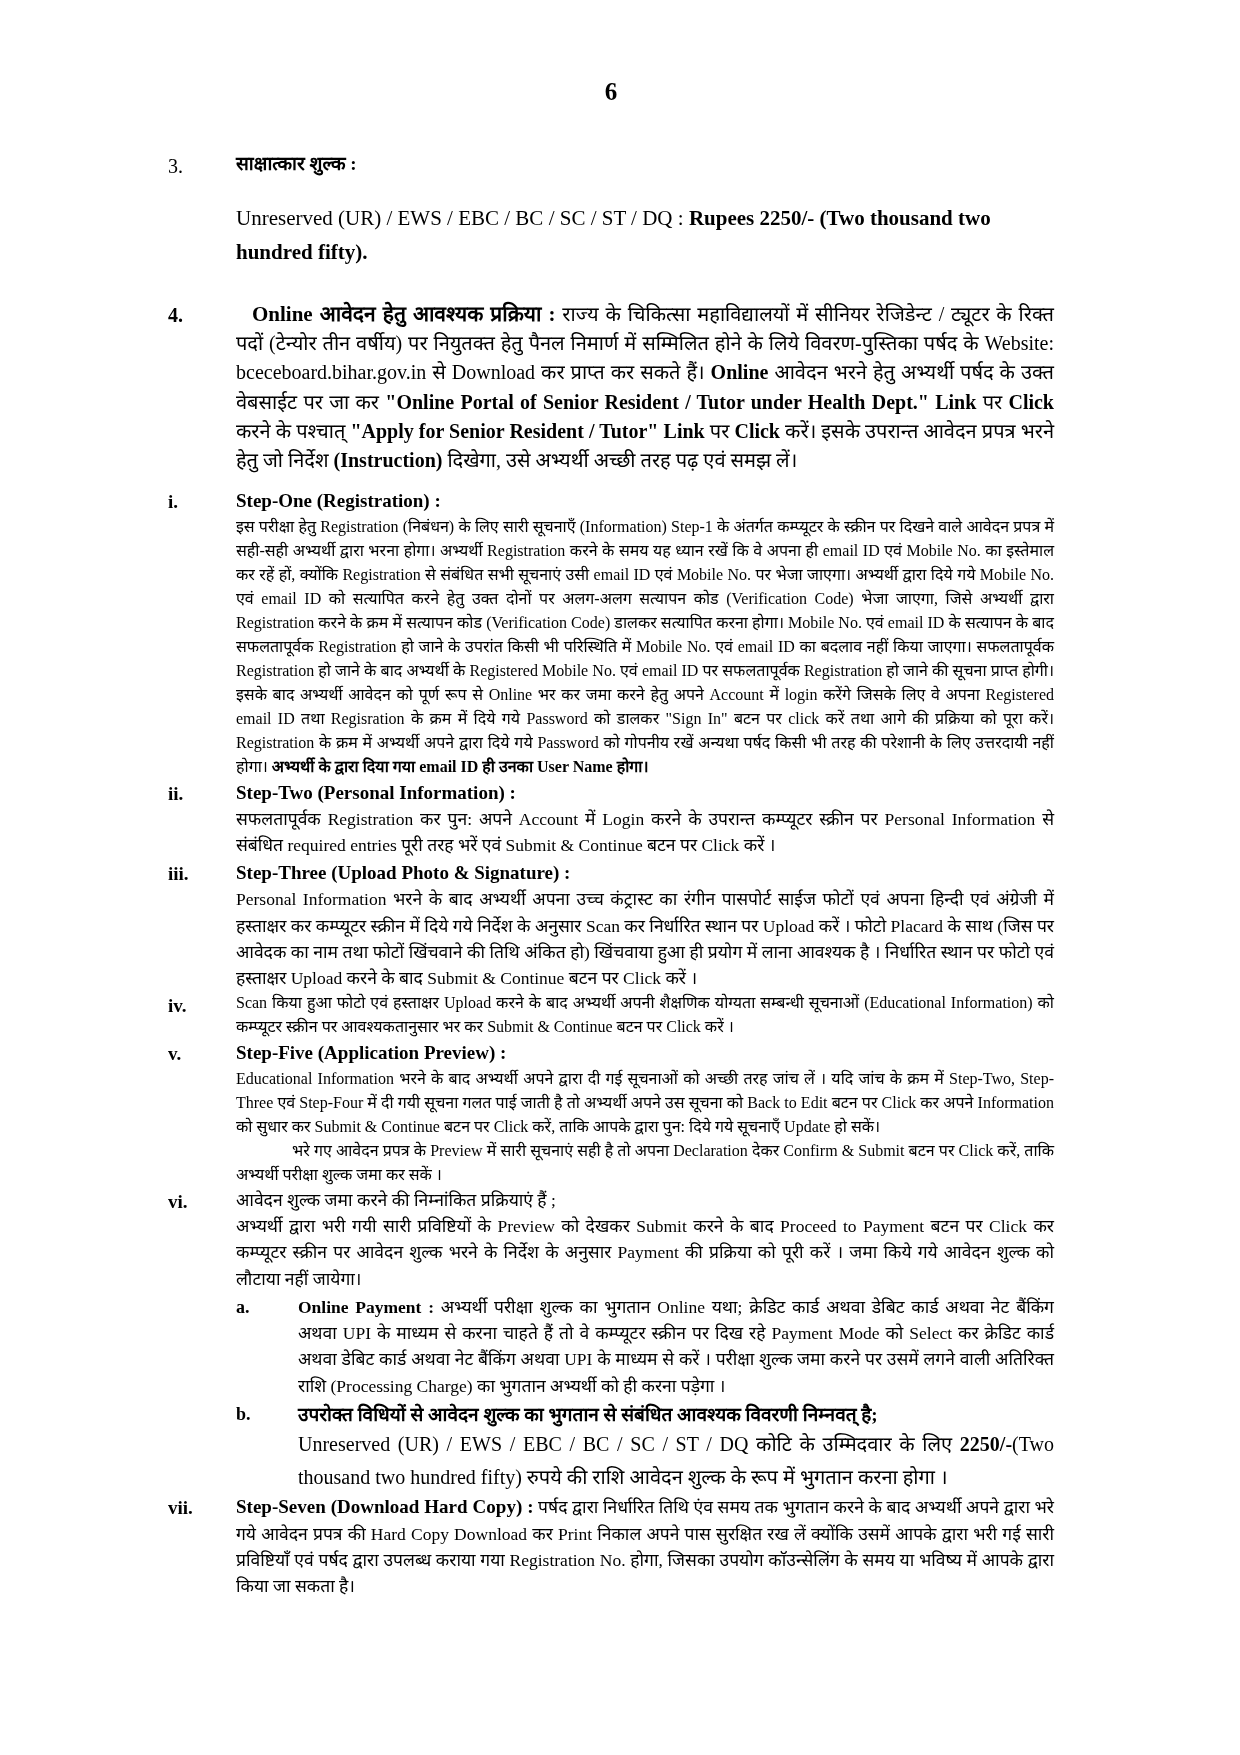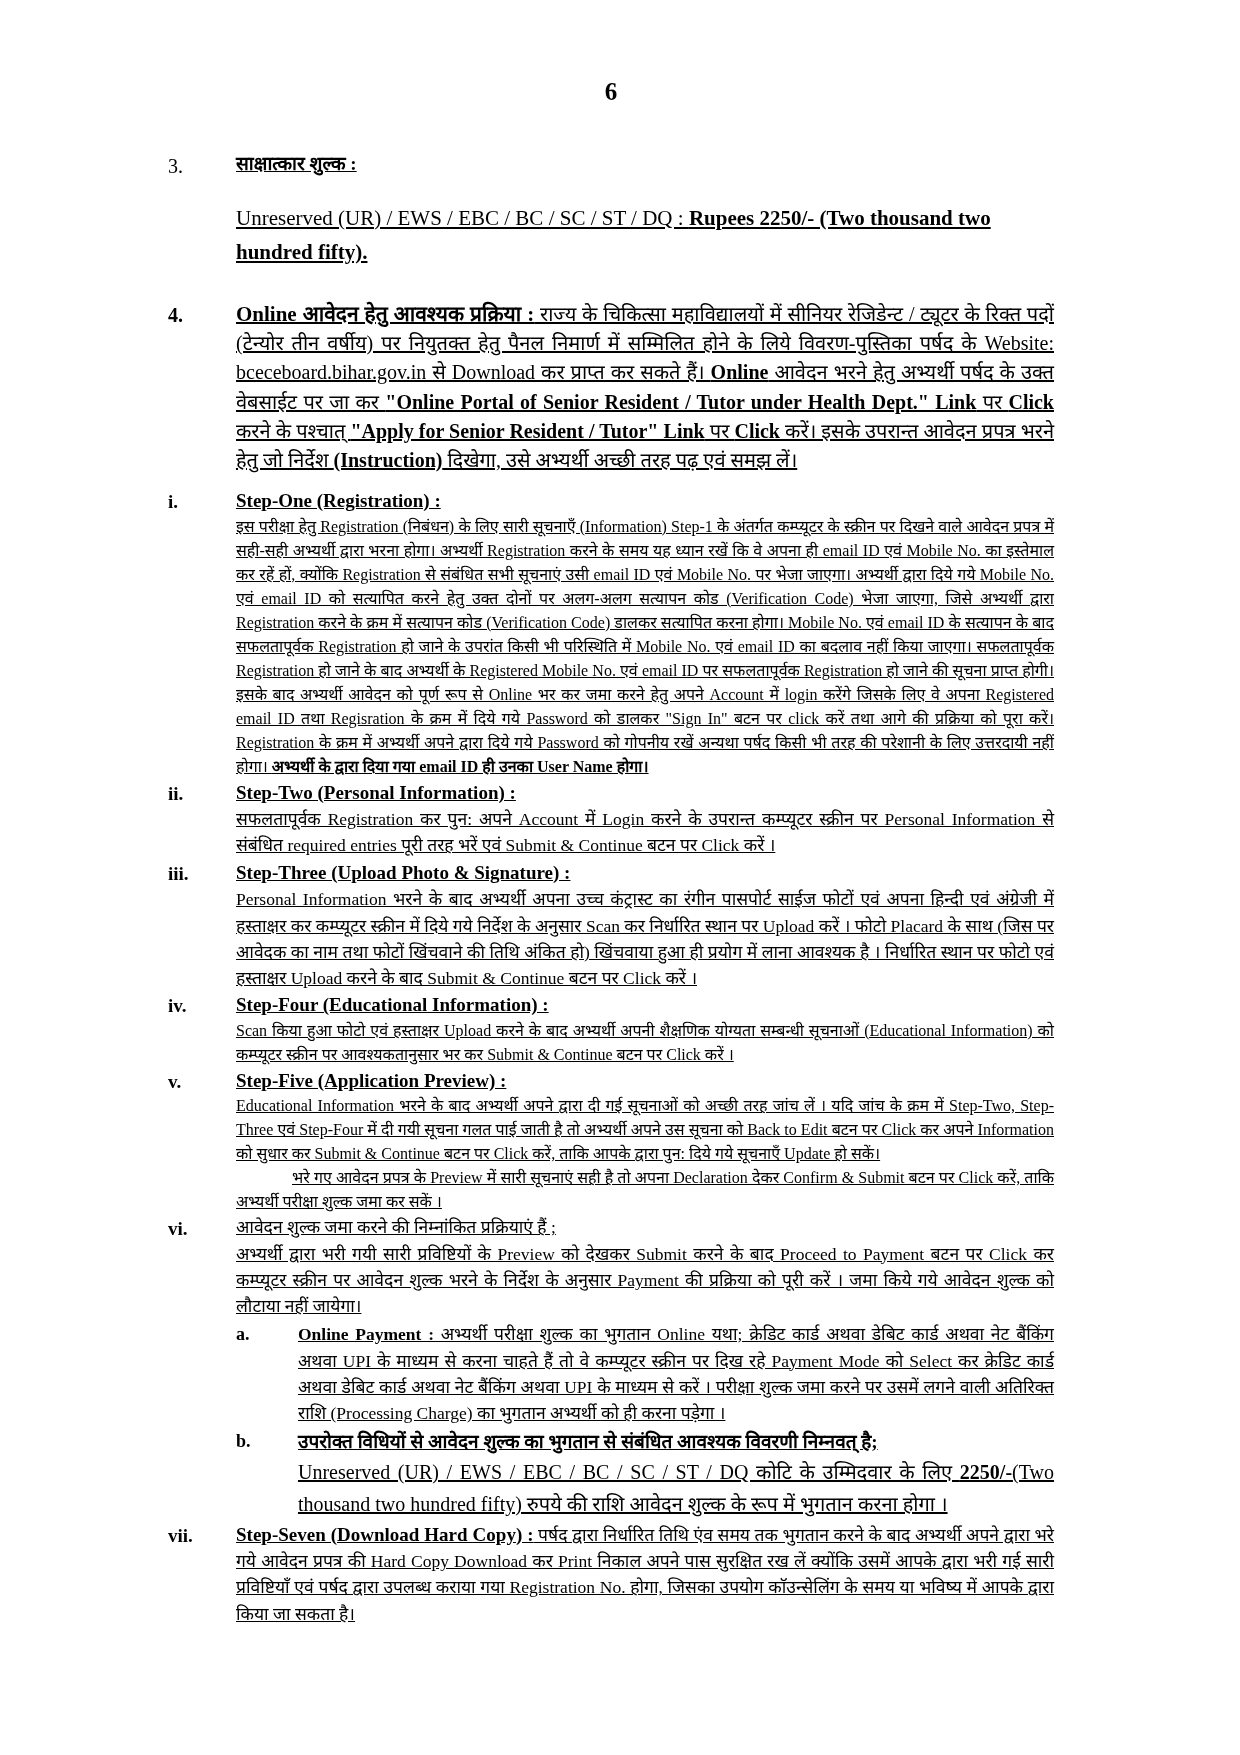--- a/index.html
+++ b/index.html
@@ -48,31 +48,31 @@
     flex: 1 1 auto;
     min-width: 0;
   }
 
   p {
     margin: 0;
     font-size: 18px;
     line-height: 1.52;
     text-align: justify;
     text-justify: inter-word;
-    text-decoration: underline;
   }
 
   .sec-head {
     font-weight: bold;
     font-size: 19px;
     line-height: 1.5;
   }
   .sec-head-big {
     font-weight: bold;
     font-size: 21px;
+    margin-left: 16px;
   }
   b, strong { font-weight: bold; }
 
   .fee-line {
     font-size: 21px;
     line-height: 1.62;
     text-align: left;
   }
   .fee-line b { font-weight: bold; }
 
@@ -164,21 +164,20 @@
     <div class="marker lvl2">iii.</div>
     <div class="body">
       <p class="step-title">Step-Three (Upload Photo &amp; Signature) :</p>
       <p class="step-body-sm">Personal Information भरने के बाद अभ्यर्थी अपना उच्च कंट्रास्ट का रंगीन पासपोर्ट साईज फोटों एवं अपना हिन्दी एवं अंग्रेजी में हस्ताक्षर कर कम्प्यूटर स्क्रीन में दिये गये निर्देश के अनुसार Scan कर निर्धारित स्थान पर Upload करें । फोटो Placard के साथ (जिस पर आवेदक का नाम तथा फोटों खिंचवाने की तिथि अंकित हो) खिंचवाया हुआ ही प्रयोग में लाना आवश्यक है । निर्धारित स्थान पर फोटो एवं हस्ताक्षर Upload करने के बाद Submit &amp; Continue बटन पर Click करें ।</p>
     </div>
   </div>
 
   <div class="block">
     <div class="marker lvl2">iv.</div>
     <div class="body">
-      <p class="step-title">Step-Four (Educational Information) :</p>
       <p class="step-body">Scan किया हुआ फोटो एवं हस्ताक्षर Upload करने के बाद अभ्यर्थी अपनी शैक्षणिक योग्यता सम्बन्धी सूचनाओं (Educational Information) को कम्प्यूटर स्क्रीन पर आवश्यकतानुसार भर कर Submit &amp; Continue बटन पर Click करें ।</p>
     </div>
   </div>
 
   <div class="block">
     <div class="marker lvl2">v.</div>
     <div class="body">
       <p class="step-title">Step-Five (Application Preview) :</p>
       <p class="step-body">Educational Information भरने के बाद अभ्यर्थी अपने द्वारा दी गई सूचनाओं को अच्छी तरह जांच लें । यदि जांच के क्रम में Step-Two, Step-Three एवं Step-Four में दी गयी सूचना गलत पाई जाती है तो अभ्यर्थी अपने उस सूचना को Back to Edit बटन पर Click कर अपने Information को सुधार कर Submit &amp; Continue बटन पर Click करें, ताकि आपके द्वारा पुन: दिये गये सूचनाएँ Update हो सकें।</p>
       <p class="step-body indent-first">भरे गए आवेदन प्रपत्र के Preview में सारी सूचनाएं सही है तो अपना Declaration देकर Confirm &amp; Submit बटन पर Click करें, ताकि अभ्यर्थी परीक्षा शुल्क जमा कर सकें ।</p>

